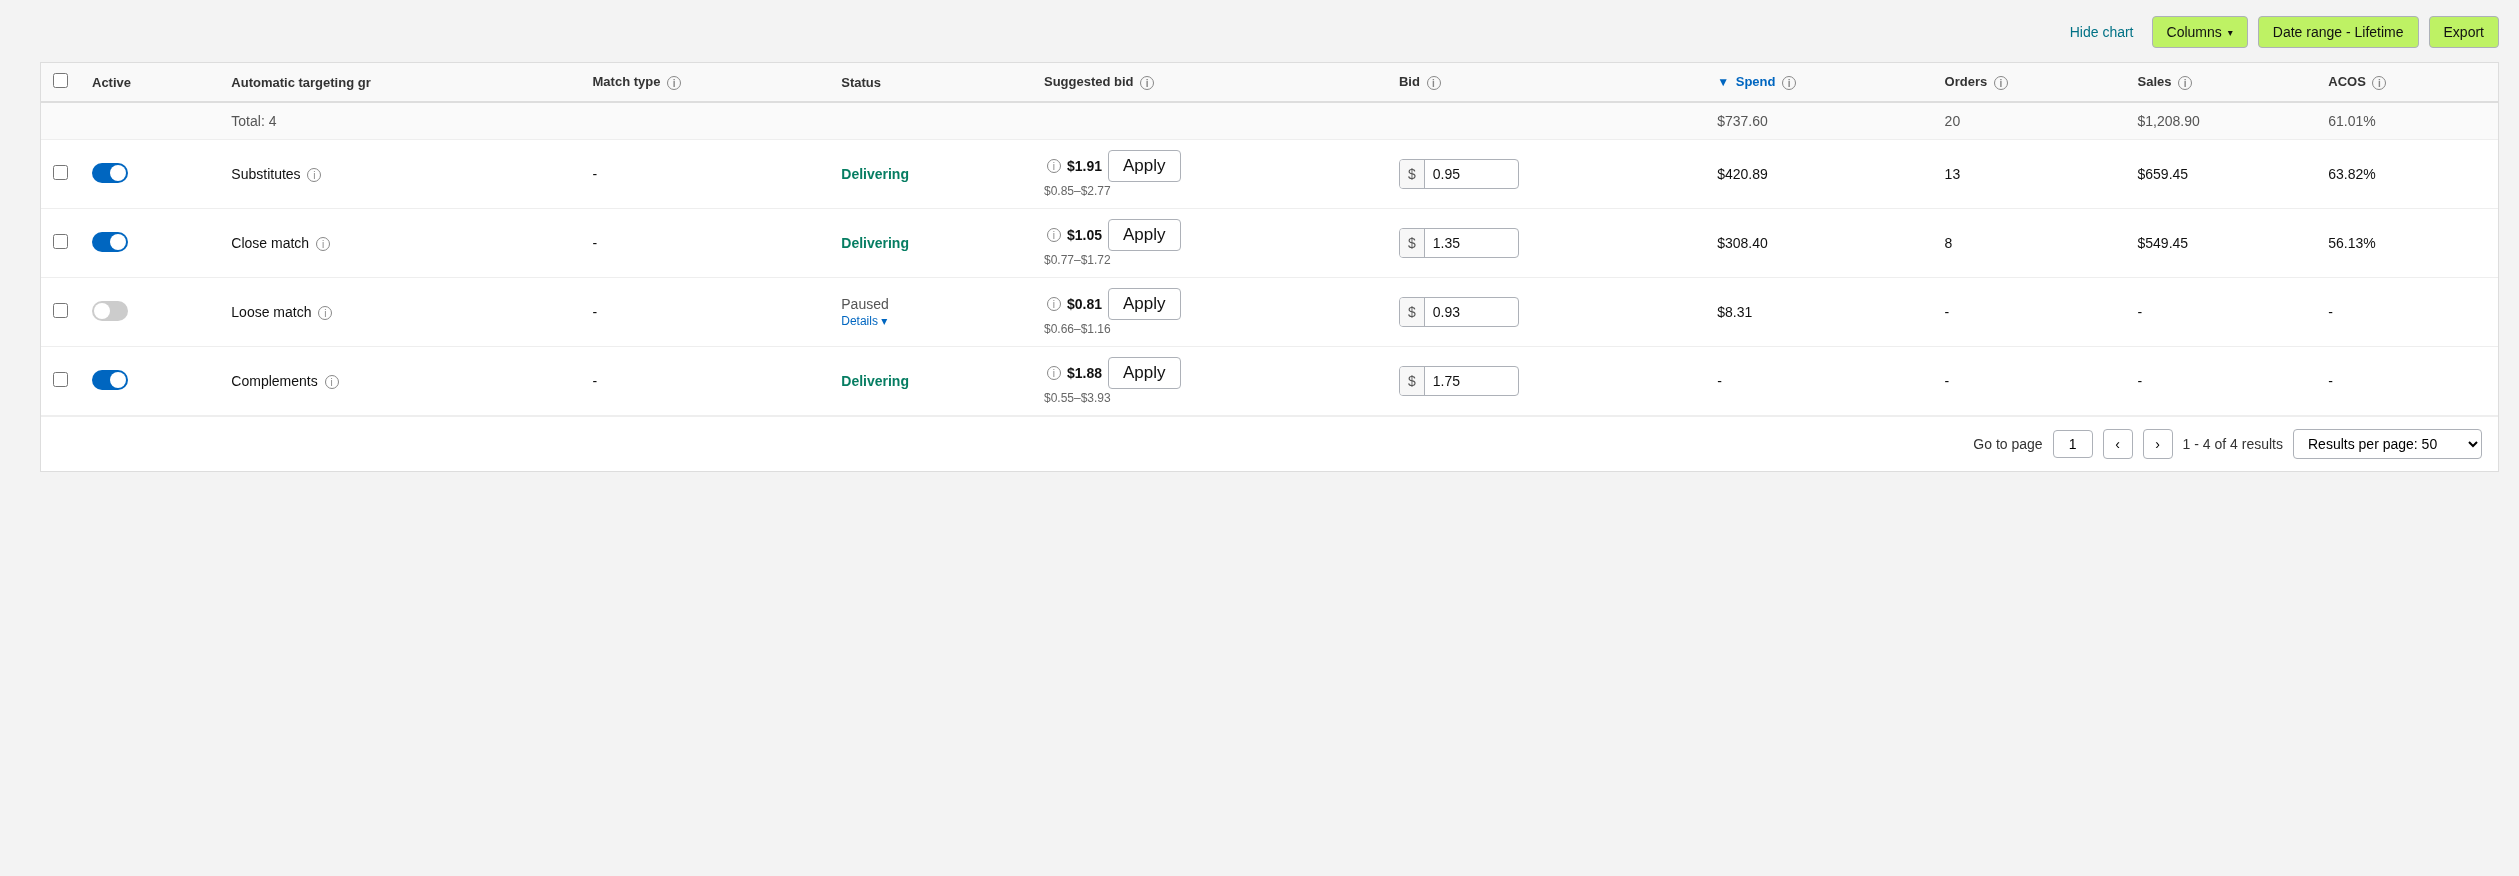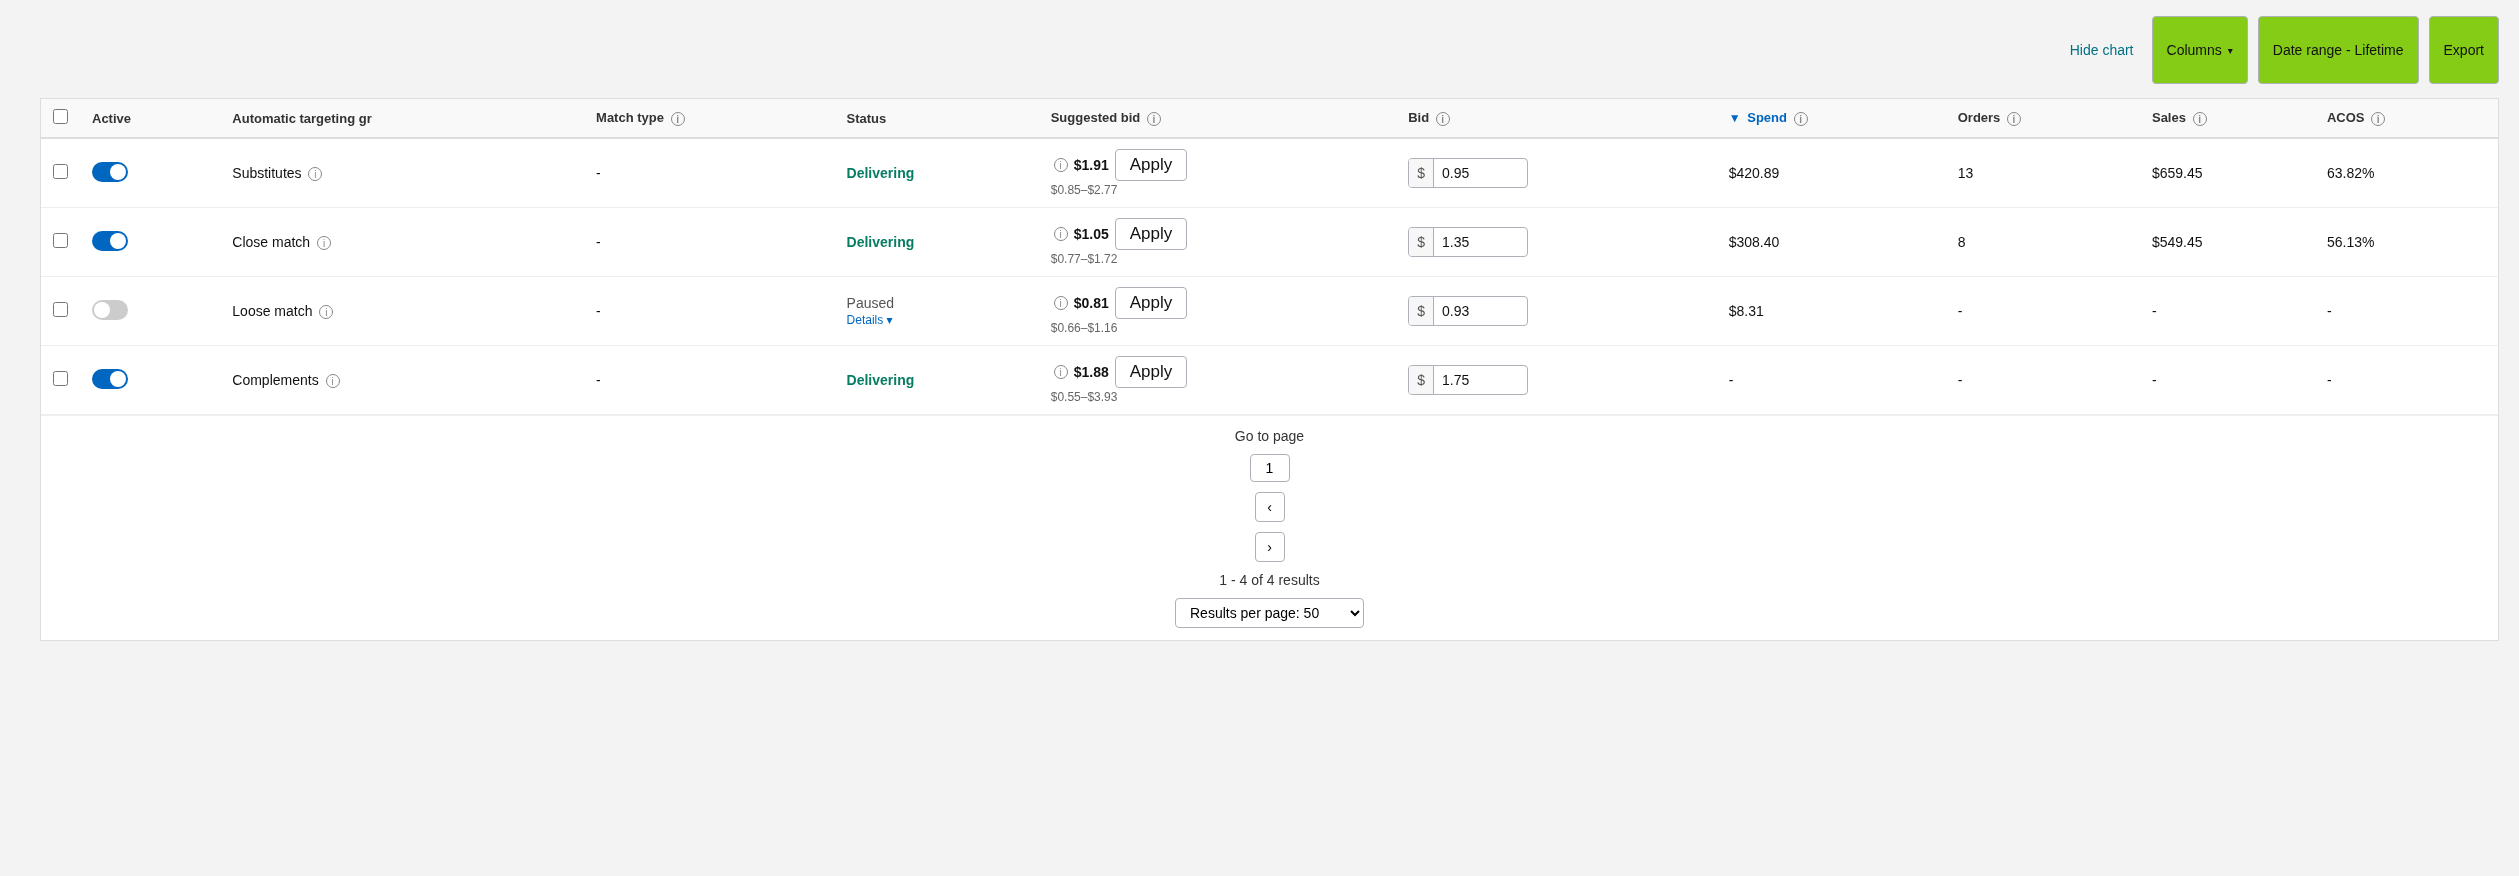--- a/index.html
+++ b/index.html
@@ -23,24 +23,24 @@
       margin-bottom: 14px;
     }
     .hide-chart-link {
       color: #007185;
       text-decoration: none;
       font-size: 14px;
       cursor: pointer;
       margin-right: 8px;
     }
     .toolbar-btn {
-      background: #84cc16;
-      border: 1px solid #adb1b8;
-      border-radius: 4px;
-      padding: 25px 14px;
+      background: #bef264;
+      border: 1px solid #adb1b8;
+      border-radius: 4px;
+      padding: 7px 14px;
       font-size: 14px;
       cursor: pointer;
       color: #111;
       white-space: nowrap;
     }
     .toolbar-btn.columns-btn {
       display: flex;
       align-items: center;
       gap: 6px;
     }
@@ -181,21 +181,20 @@
       cursor: pointer;
     }
     .pagination-row {
       display: flex;
       justify-content: flex-end;
       align-items: center;
       gap: 10px;
       padding: 12px 16px;
       background: #fff;
       border-top: 1px solid #eee;
-      flex-direction: column;
     }
     .goto-label { font-size: 14px; color: #333; }
     .page-input {
       width: 40px;
       border: 1px solid #adb1b8;
       border-radius: 4px;
       padding: 5px 6px;
       text-align: center;
       font-size: 14px;
     }
@@ -279,20 +278,33 @@
             <span class="info-icon">i</span>
           </th>
           <th>
             <span>ACOS</span>
             <span class="info-icon">i</span>
           </th>
         </tr>
       </thead>
       <tbody id="table-body">
 
+        <tr class="total-row">
+          <td></td>
+          <td></td>
+          <td>Total: 4</td>
+          <td></td>
+          <td></td>
+          <td></td>
+          <td></td>
+          <td>$737.60</td>
+          <td>20</td>
+          <td>$1,208.90</td>
+          <td>61.01%</td>
+        </tr>
       <tr>
             <td>
       <input type="checkbox" class="row-checkbox" style="">
     </td>
             <td>
       <div class="toggle on">
         <div class="toggle-knob"></div>
       </div>
     </td>
             <td>

